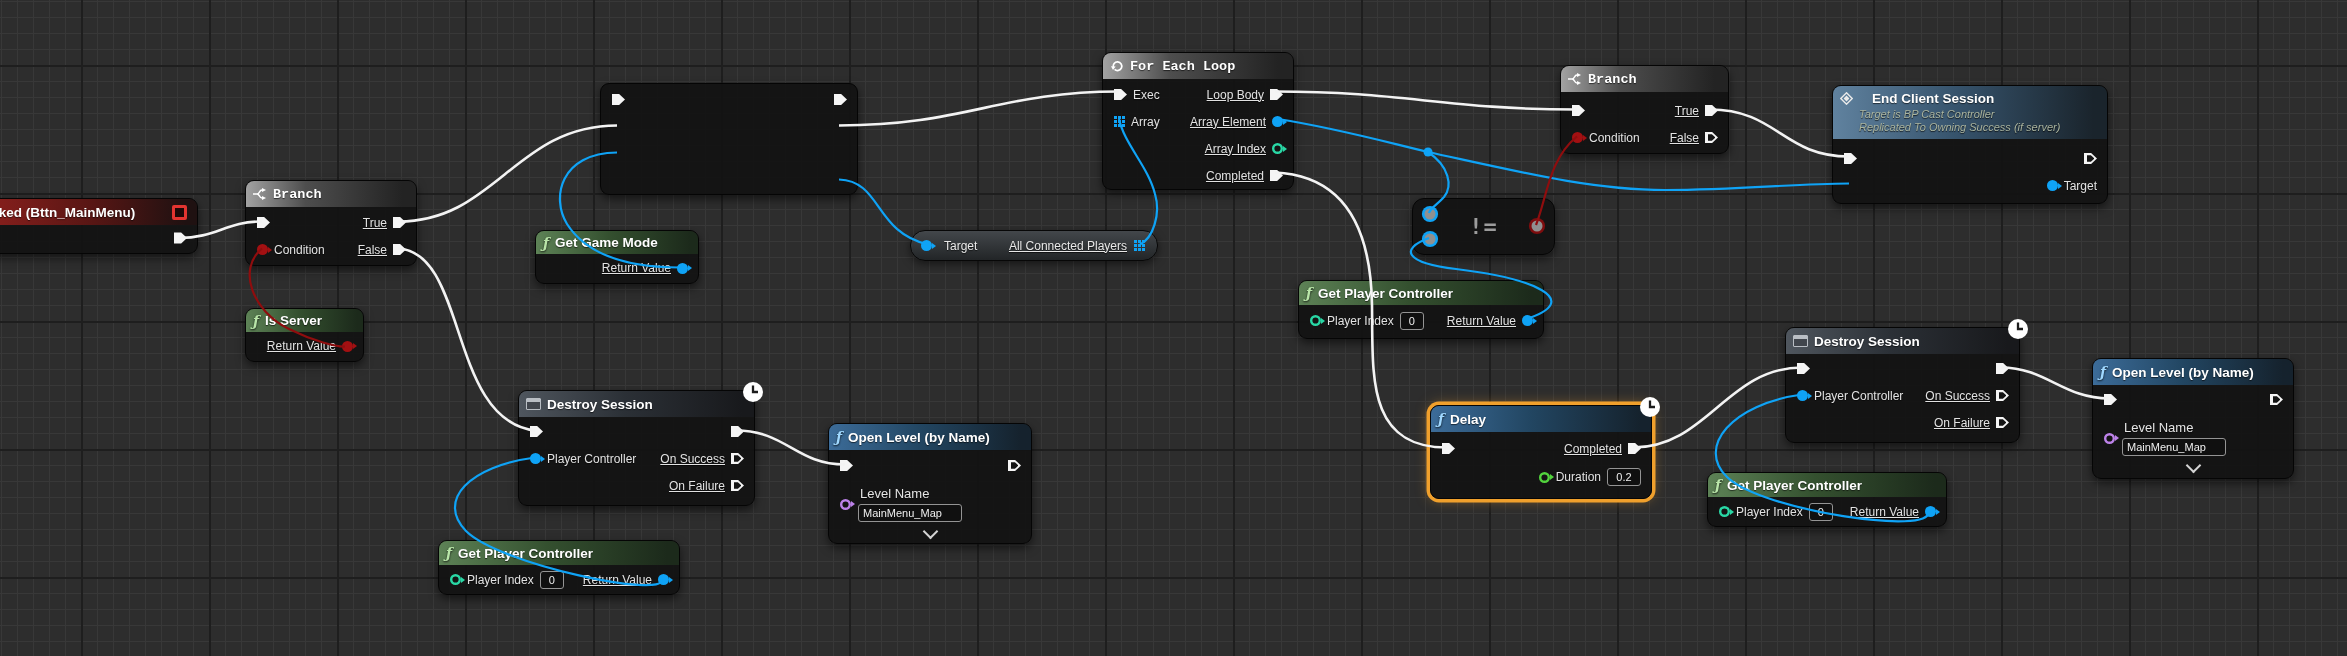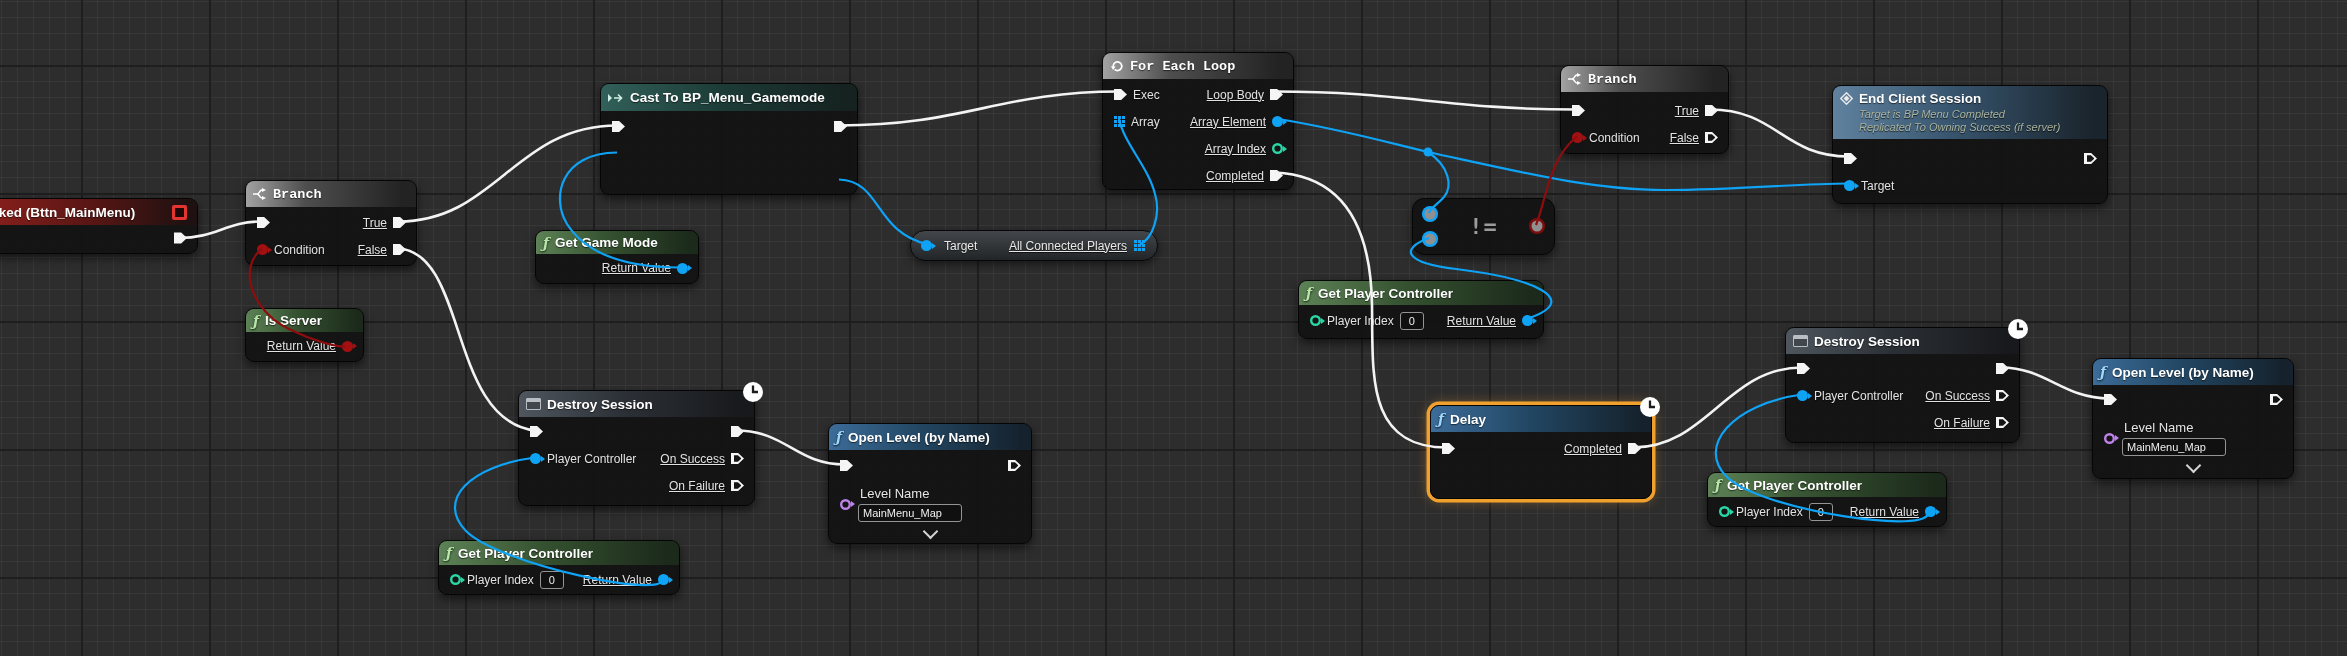--- a/index.html
+++ b/index.html
@@ -19,25 +19,25 @@
     border-radius:8px 8px 0 0;font-weight:700;font-size:13.5px;color:#fff;
     text-shadow:0 1px 2px rgba(0,0,0,.85);white-space:nowrap;overflow:hidden;}
   .h-macro{background:linear-gradient(to right,#a2a2a2,#4e4e4e 35%,#232323 92%);font-family:Liberation Mono, monospace;}
   .h-green{background:linear-gradient(to right,#5d8256,#34502f 45%,#1c2a1b 95%);}
   .h-blue{background:linear-gradient(to right,#3c6c99,#224662 45%,#15222d 95%);}
   .h-teal{background:linear-gradient(to right,#32605a,#1d3d38 45%,#152220 95%);}
   .h-red{background:linear-gradient(to right,#92211e,#571614 55%,#1f1111 95%);}
   .h-steel{background:linear-gradient(to right,#60829f,#36536c 45%,#1a242c 95%);}
   .h-dark{background:linear-gradient(to right,#4f565e,#2b3036 45%,#18191c 95%);text-align:right;}
   .hdr2{border-radius:8px 8px 0 0;padding:5px 10px 5px 7px;}
-  .hdr2 .trow{display:flex;align-items:center;gap:6px;font-weight:700;font-size:13.5px;color:#fff;text-shadow:0 1px 2px rgba(0,0,0,.85);}
+  .hdr2 .trow{display:flex;align-items:center;gap:19px;font-weight:700;font-size:13.5px;color:#fff;text-shadow:0 1px 2px rgba(0,0,0,.85);}
   .sub{font-style:italic;font-size:11px;line-height:13px;color:#a9b39e;margin:2px 0 0 19px;text-shadow:0 1px 1px rgba(0,0,0,.7);}
   .fico{font:italic 700 14px "DejaVu Serif",serif;line-height:1;}
   .body{padding:2px 0 6px 0;}
-  .row{display:flex;align-items:center;height:27px;padding:0 10px 0 11px;font-size:12px;color:#e2e2e2;}
+  .row{display:flex;align-items:center;height:27px;padding:0 10px 0 11px;font-size:12px;color:#e2e2e2;justify-content:flex-end;}
   .pg{display:flex;align-items:center;gap:6px;}
   .pg.r{margin-left:auto;text-decoration:underline;}
   .lbl{white-space:nowrap;text-shadow:0 1px 1px rgba(0,0,0,.6);}
   .p-exec{width:13px;height:13px;flex:none;position:relative;background:#f5f5f5;
     clip-path:polygon(0 8%,55% 8%,100% 50%,55% 92%,0 92%);}
   .p-exec.hollow::after{content:"";position:absolute;inset:2.6px;background:#141414;
     clip-path:polygon(0 8%,55% 8%,100% 50%,55% 92%,0 92%);}
   .p-circ{width:11px;height:11px;flex:none;border-radius:50%;background:currentColor;position:relative;}
   .p-circ::after{content:"";position:absolute;left:11px;top:2.5px;border-left:4px solid currentColor;
     border-top:3px solid transparent;border-bottom:3px solid transparent;}
@@ -125,27 +125,20 @@
       <div class="row" style="height:24px;">
         <span class="pg r">
             <span class="lbl">Return Value</span>
             <span class="p-circ c-bool"></span>
           </span>
       </div>
     </div>
   </div>
 
   <div class="node" style="left:600px;top:83px;width:256px;height:110px;">
-    <div class="hdr h-teal" style="height:27px;">
-      <svg width="16" height="10" viewBox="0 0 16 10">
-          <path d="M0 1 L4 5 L0 9 Z" fill="#cfeee4"></path>
-          <path d="M6 5 H12.5 M10 1.5 L13.5 5 L10 8.5" stroke="#cfeee4" stroke-width="1.6" fill="none"></path>
-        </svg>
-      <span class="lbl">Cast To BP_Menu_Gamemode</span>
-    </div>
     <div class="body">
       <div class="row">
         <span class="pg l">
             <span class="p-exec"></span>
           </span>
         <span class="pg r">
             <span class="p-exec"></span>
           </span>
       </div>
     </div>
@@ -254,21 +247,21 @@
 
   <div class="node" style="left:1832px;top:85px;width:274px;height:117px;">
     <div class="hdr2 h-steel">
       <div class="trow">
         <svg width="13" height="13" viewBox="0 0 13 13">
             <path d="M6.5 0.8 L12.2 6.5 L6.5 12.2 L0.8 6.5 Z" fill="none" stroke="#eaeaea" stroke-width="1.4"></path>
             <path d="M6.5 3.6 L9.4 6.5 L6.5 9.4 L3.6 6.5 Z" fill="#eaeaea"></path>
           </svg>
         <span class="lbl">End Client Session</span>
       </div>
-      <div class="sub">Target is BP Menu Completed</div>
+      <div class="sub">Target is BP Cast Controller</div>
       <div class="sub" style="margin-top:0;">Replicated To Owning Success (if server)</div>
     </div>
     <div class="body" style="padding-top:6px;">
       <div class="row">
         <span class="pg l">
             <span class="p-exec"></span>
           </span>
         <span class="pg r">
             <span class="p-exec hollow"></span>
           </span>
@@ -321,20 +314,27 @@
       <span class="lbl">Delay</span>
     </div>
     <div class="body" style="padding-top:3px;">
       <div class="row">
         <span class="pg l">
             <span class="p-exec"></span>
           </span>
         <span class="pg r">
             <span class="lbl">Completed</span>
             <span class="p-exec"></span>
+          </span>
+      </div>
+      <div class="row" style="height:30px;">
+        <span class="pg l">
+            <span class="p-circ hollow c-flt"></span>
+            <span class="lbl">Duration</span>
+            <input class="vbox" style="width: 24px;" value="0.2">
           </span>
       </div>
     </div>
   </div>
 
   <div class="node" style="left:1785px;top:327px;width:233px;height:114px;">
     <div class="clock">
       <svg width="22" height="22" viewBox="0 0 22 22">
           <circle cx="11" cy="11" r="10" fill="#fff"></circle>
           <path d="M11 4.5 V11 H16" stroke="#1c1c1c" stroke-width="2.3" fill="none"></path>

